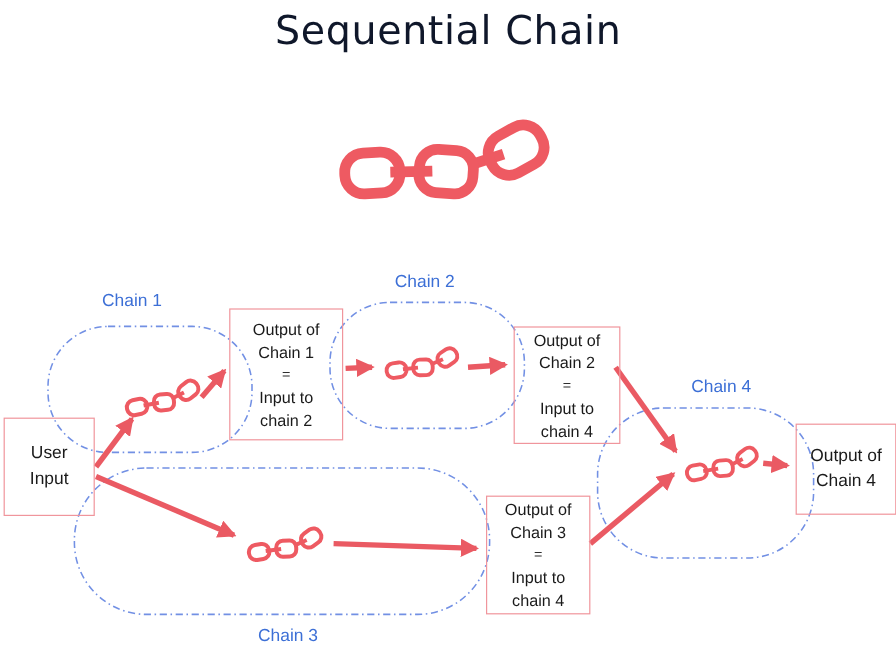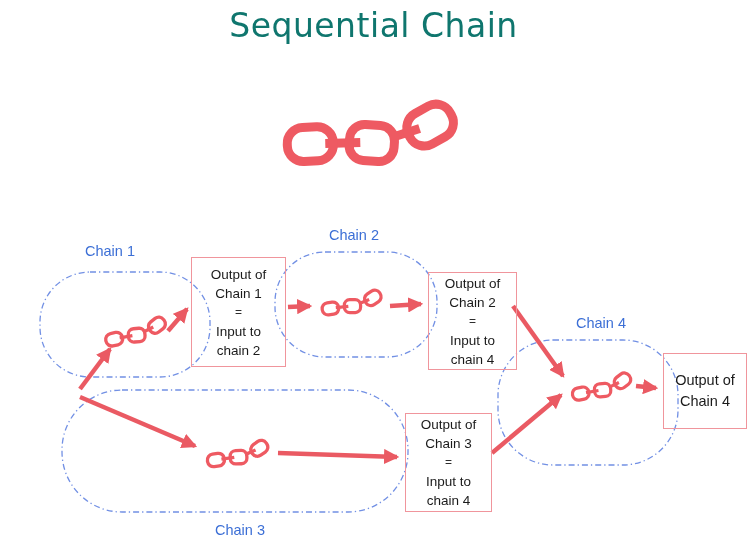--- a/index.html
+++ b/index.html
@@ -3,21 +3,21 @@
 <meta charset="utf-8">
 <style>
   html,body{margin:0;padding:0;background:#ffffff;}
   .stage{
     position:relative;width:747px;height:553px;background:#ffffff;overflow:hidden;
     font-family:"Liberation Sans", sans-serif;
   }
   .title{
     position:absolute;left:0;top:6px;width:747px;text-align:center;
     font-family:"DejaVu Sans", sans-serif;
-    font-size:33px;font-weight:500;letter-spacing:0.5px;color:#0f766e;
+    font-size:33px;font-weight:500;letter-spacing:0.5px;color:#0f172a;
   }
   svg.layer{position:absolute;left:0;top:0;}
   .pill{fill:none;stroke:#7290e4;stroke-width:1.3;stroke-dasharray:6 3 1.3 3;}
   .arrow{stroke:#ea5a63;stroke-width:4.5;fill:none;}
   .chain{stroke:#ee5a62;fill:none;stroke-width:9;}
   .node{
     position:absolute;border:1.5px solid #f0959c;background:transparent;
     display:flex;flex-direction:column;justify-content:center;align-items:center;
     text-align:center;color:#1a1a1a;font-size:13.5px;line-height:19px;
   }
@@ -69,20 +69,24 @@
     <use href="#chainGlyph" class="chain" transform="translate(352,304) rotate(-8) scale(0.36) translate(-86,-36)"></use>
     <use href="#chainGlyph" class="chain" transform="translate(238,455) rotate(-9) scale(0.37) translate(-86,-36)"></use>
     <use href="#chainGlyph" class="chain" transform="translate(602,388) rotate(-11) scale(0.36) translate(-86,-36)"></use>
   </svg>
 
   <div class="chain-label" style="left:55px;top:243px;">Chain 1</div>
   <div class="chain-label" style="left:299px;top:227px;">Chain 2</div>
   <div class="chain-label" style="left:185px;top:522px;">Chain 3</div>
   <div class="chain-label" style="left:546px;top:315px;">Chain 4</div>
 
+  <div class="node big" style="left:3px;top:348px;width:74px;height:80px;">
+    <div>User</div>
+    <div>Input</div>
+  </div>
 
   <div class="node" style="left:191px;top:257px;width:93px;height:108px;">
     <div>Output of</div>
     <div>Chain 1</div>
     <div class="eq">=</div>
     <div>Input to</div>
     <div>chain 2</div>
   </div>
 
   <div class="node" style="left:428px;top:272px;width:87px;height:96px;">

